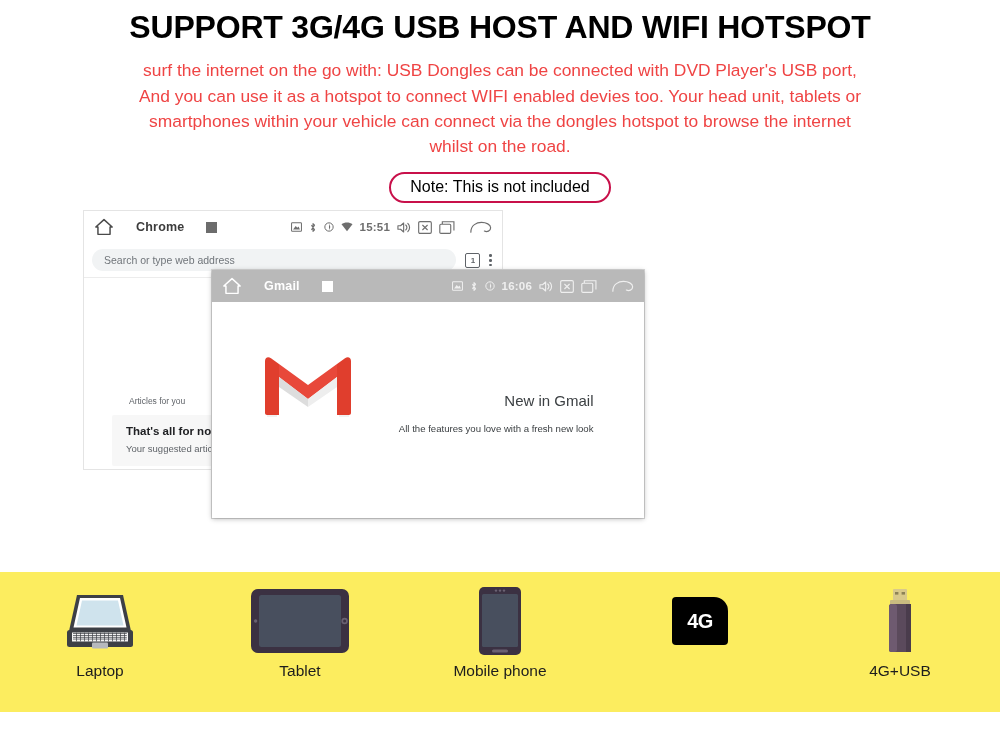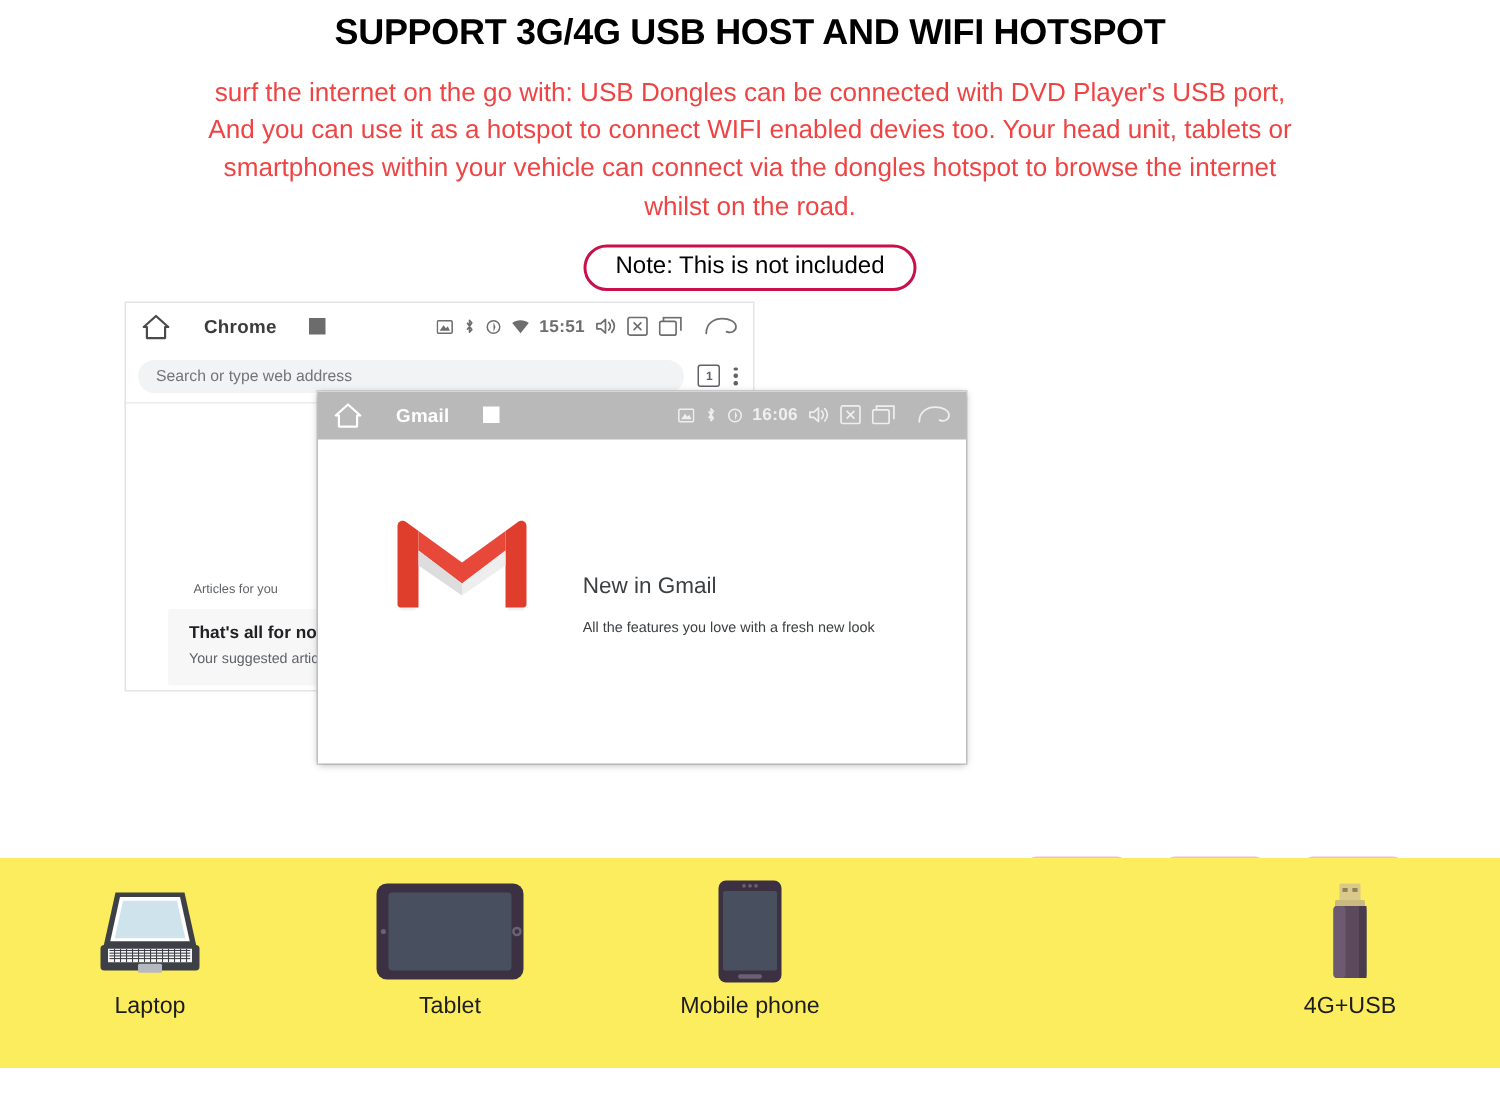--- a/index.html
+++ b/index.html
@@ -11,21 +11,21 @@
     height: 729px;
     background: #ffffff;
     font-family: "Liberation Sans", sans-serif;
     overflow: hidden;
     position: relative;
   }
 
   
   .headline {
     text-align: center;
-    font-size: 24px;
+    font-size: 32px;
     font-weight: bold;
     letter-spacing: -0.2px;
     color: #000000;
     margin: 8px 0 0 0;
     padding: 0 20px;
     line-height: 1.2;
   }
   .subcopy {
     text-align: center;
     font-size: 17.4px;
@@ -213,21 +213,21 @@
 
   
   .gmail-body {
     height: 178px;
     display: flex;
     align-items: center;
     justify-content: center;
     gap: 36px;
     background: #ffffff;
   }
-  .gmail-copy { width: 205px; text-align: left; margin-top: 45px; }
+  .gmail-copy { width: 205px; text-align: right; margin-top: 45px; }
   .gmail-h { font-size: 15px; color: #3c4043; margin-bottom: 13px; }
   .gmail-p { font-size: 9.6px; color: #3c4043; line-height: 1.5; }
   .gmail-foot {
     height: 36px;
     border-top: 1px solid #e3e3e3;
     display: flex; align-items: center; justify-content: center;
     font-size: 10.5px;
     letter-spacing: 1.1px;
     color: #3c4043;
     background: #ffffff;
@@ -584,20 +584,23 @@
           <circle cx="18" cy="4.6" r="1.2" fill="#6a6172"></circle>
           <circle cx="22" cy="4.6" r="1.2" fill="#6a6172"></circle>
           <circle cx="26" cy="4.6" r="1.2" fill="#6a6172"></circle>
           <rect x="14" y="63.5" width="16" height="3" rx="1.5" fill="#6a6172"></rect>
         </svg>
       </div>
       <div class="device-label">Mobile phone</div>
     </div>
 
     <div class="device">
+      <div class="device-art">
+        <div class="sim">4G</div>
+      </div>
     </div>
 
     <div class="device">
       <div class="device-art">
         <svg width="32" height="66" viewBox="0 0 32 66">
           <rect x="9" y="1" width="14" height="12" rx="1" fill="#d9c98a"></rect>
           <rect x="11" y="4" width="3.4" height="2.6" fill="#8d8256"></rect>
           <rect x="17.6" y="4" width="3.4" height="2.6" fill="#8d8256"></rect>
           <rect x="6" y="12" width="20" height="5" rx="1" fill="#c9bb80"></rect>
           <rect x="5" y="16" width="22" height="48" rx="2.5" fill="#5b4a5c"></rect>

